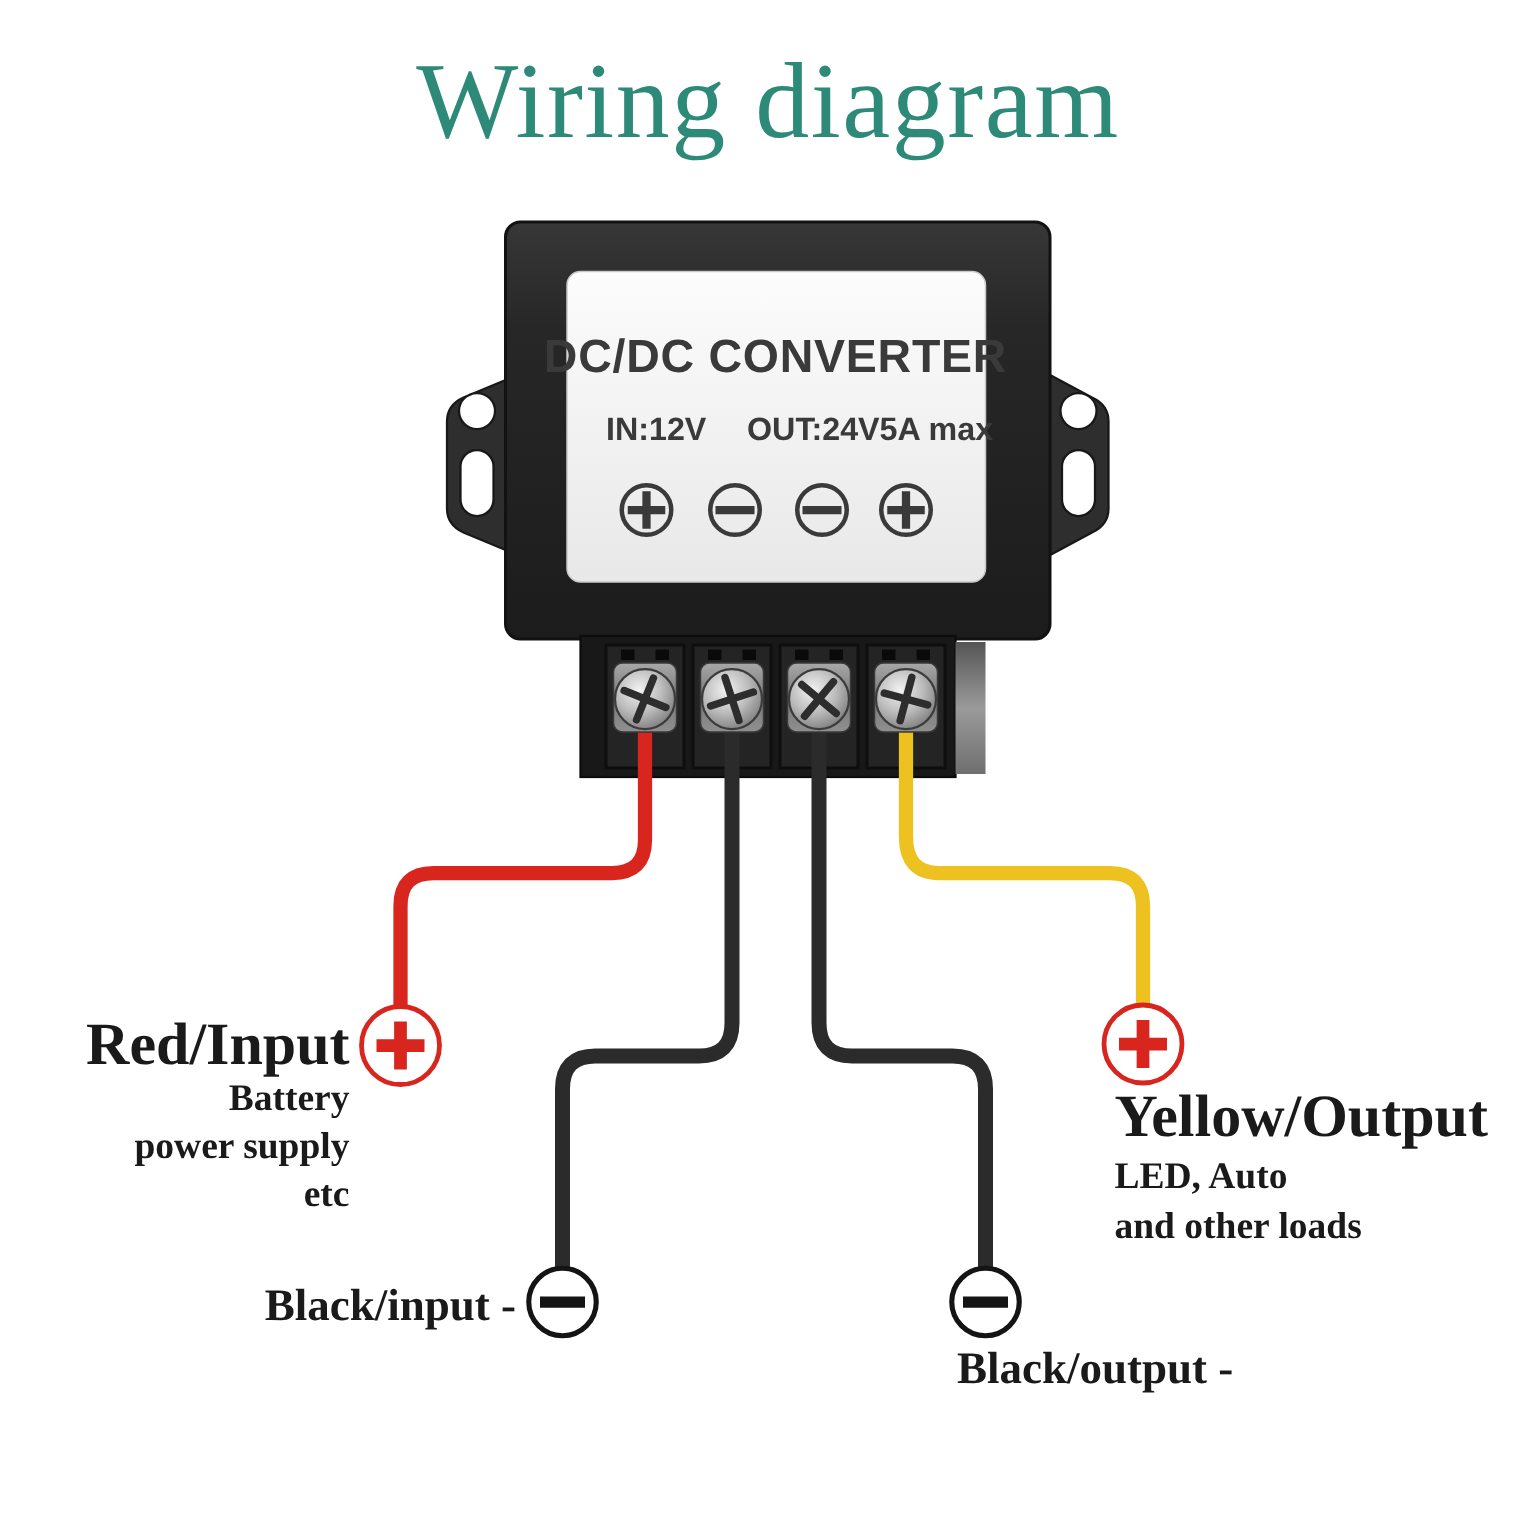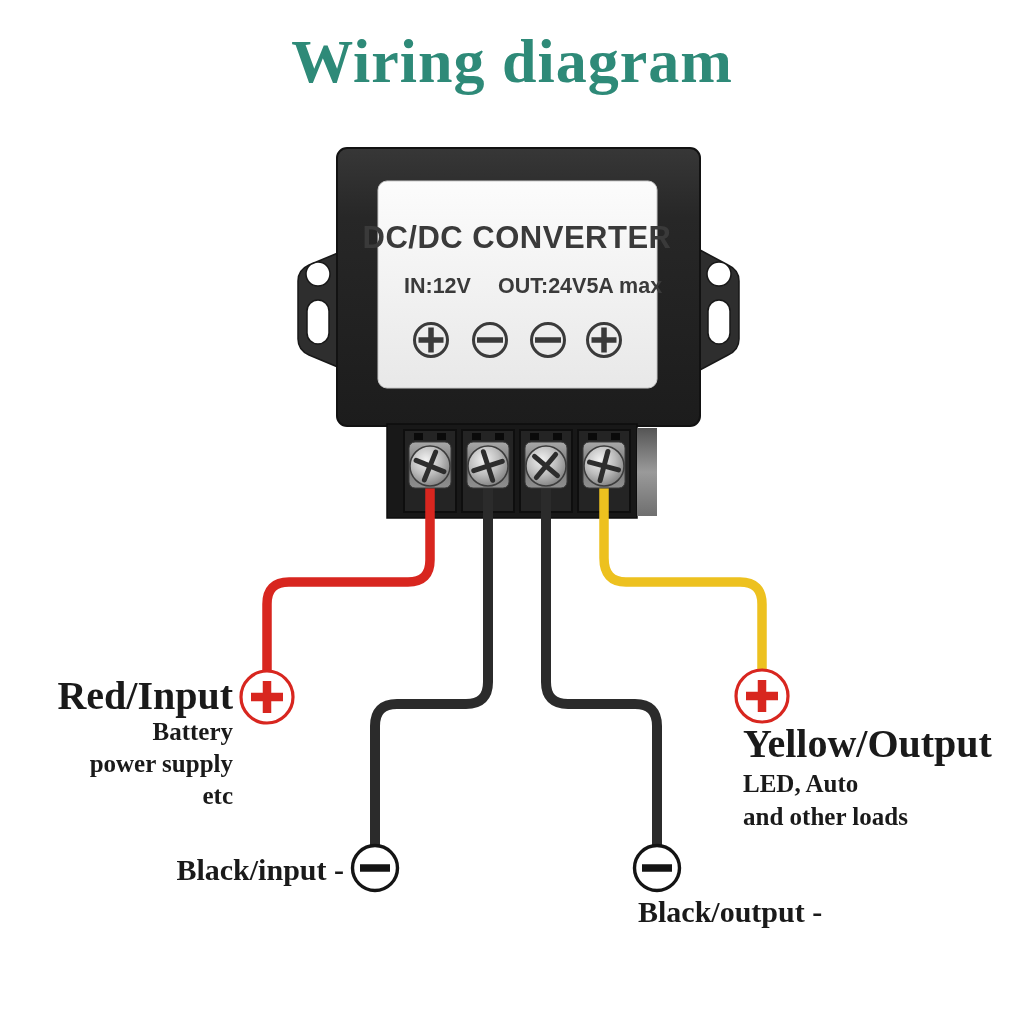--- a/index.html
+++ b/index.html
@@ -16,22 +16,22 @@
     width: 1024px;
     height: 1024px;
     background: #ffffff;
   }
   .title {
     position: absolute;
     top: 26px;
     left: 0;
     width: 1024px;
     text-align: center;
-    font-size: 62px;
-    font-weight: bold;
+    font-size: 72px;
+    font-weight: normal;
     letter-spacing: 1px;
     font-family: "Liberation Serif", serif;
   }
   .diagram-svg {
     position: absolute;
     left: 0;
     top: 0;
     width: 1024px;
     height: 1024px;
   }

